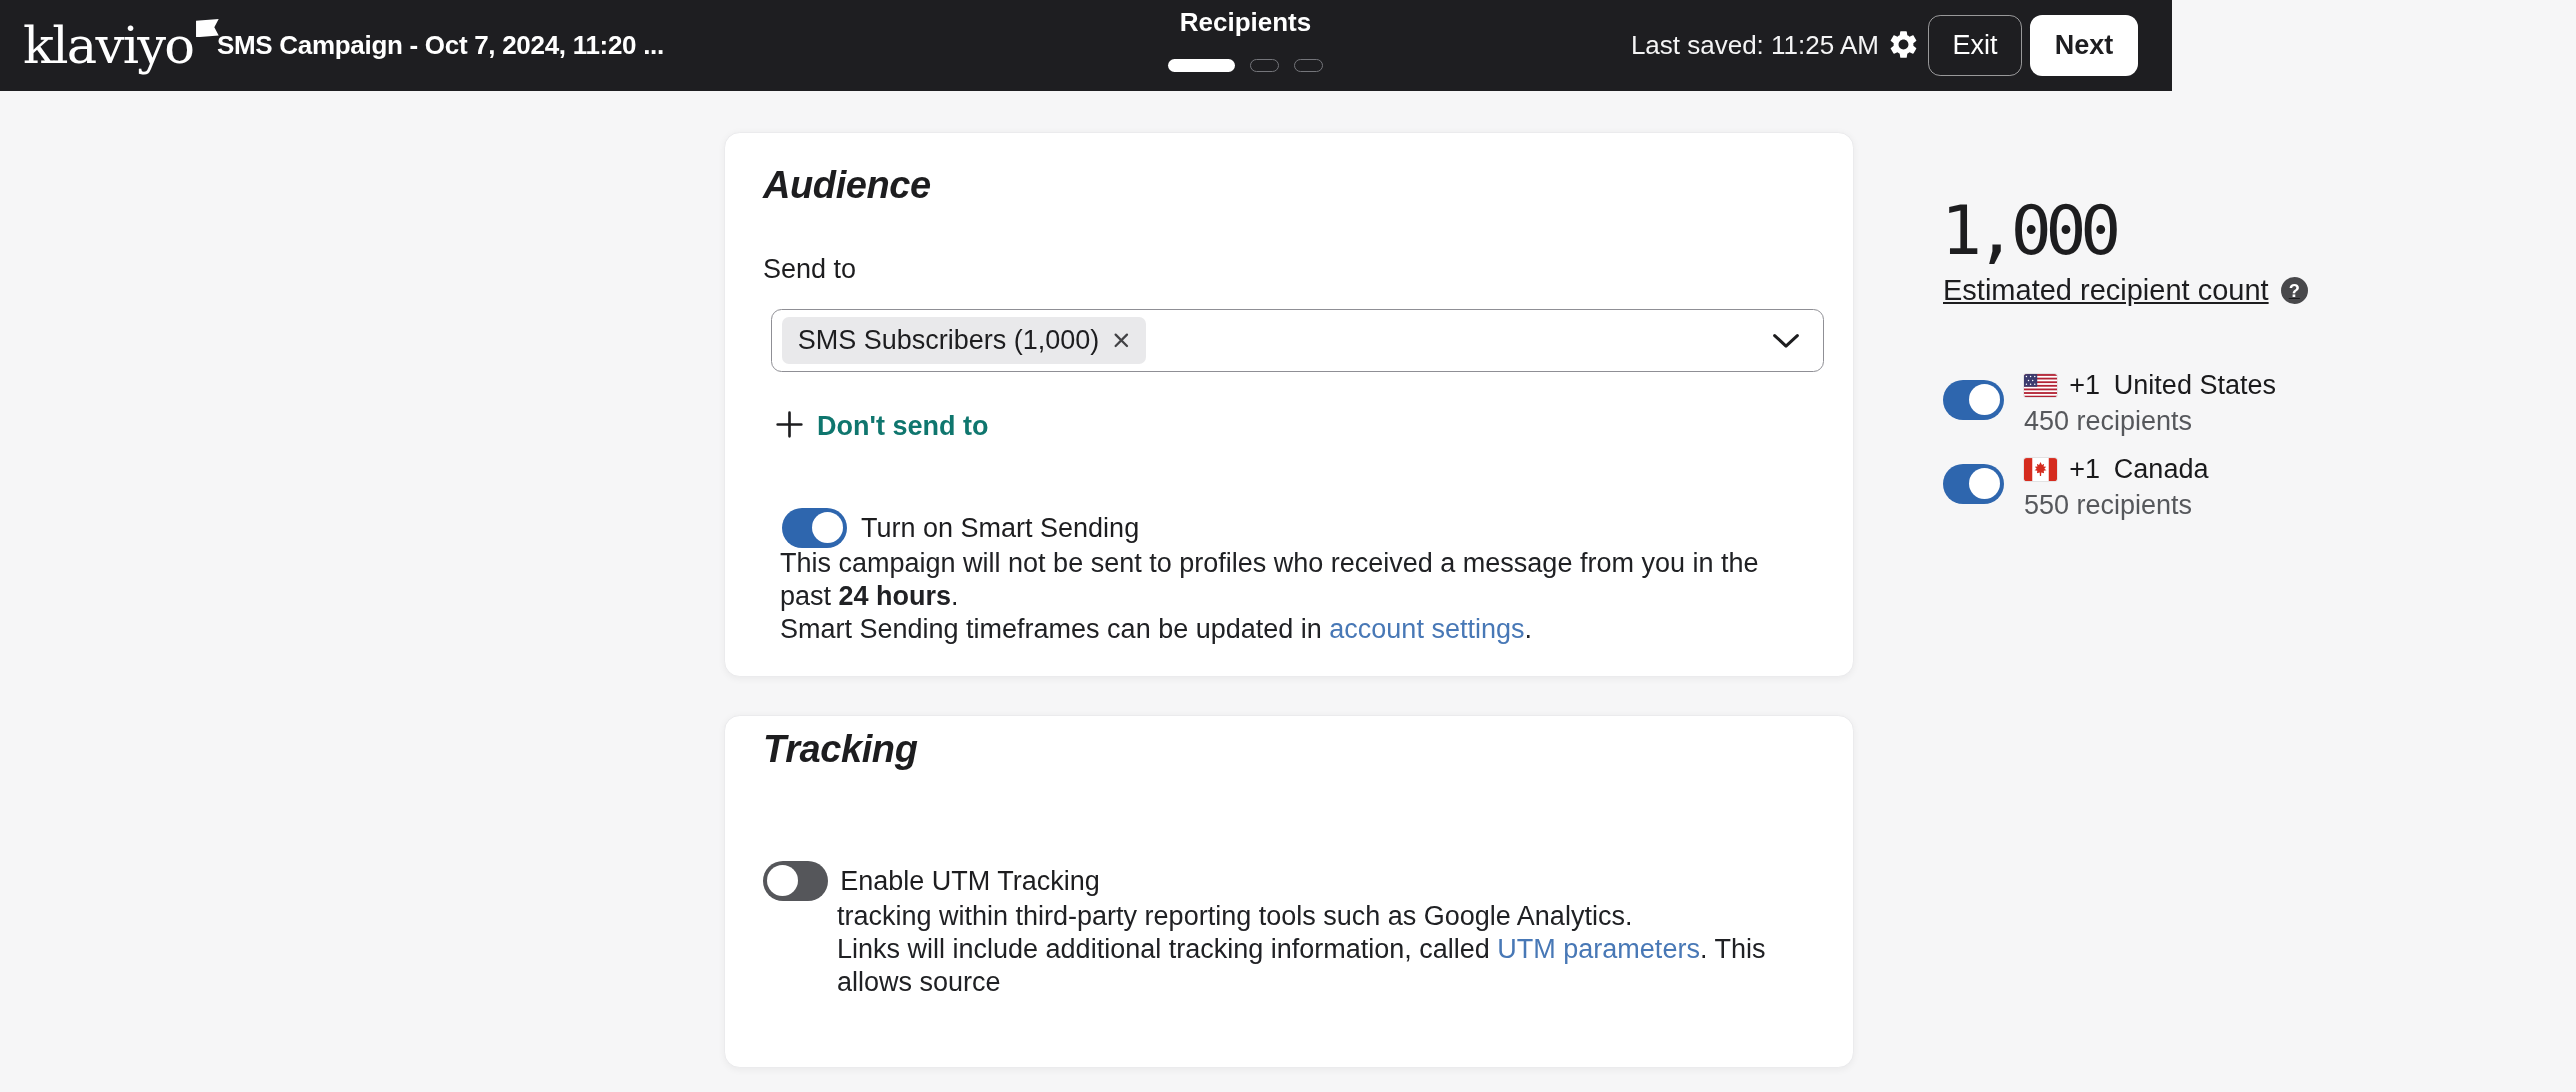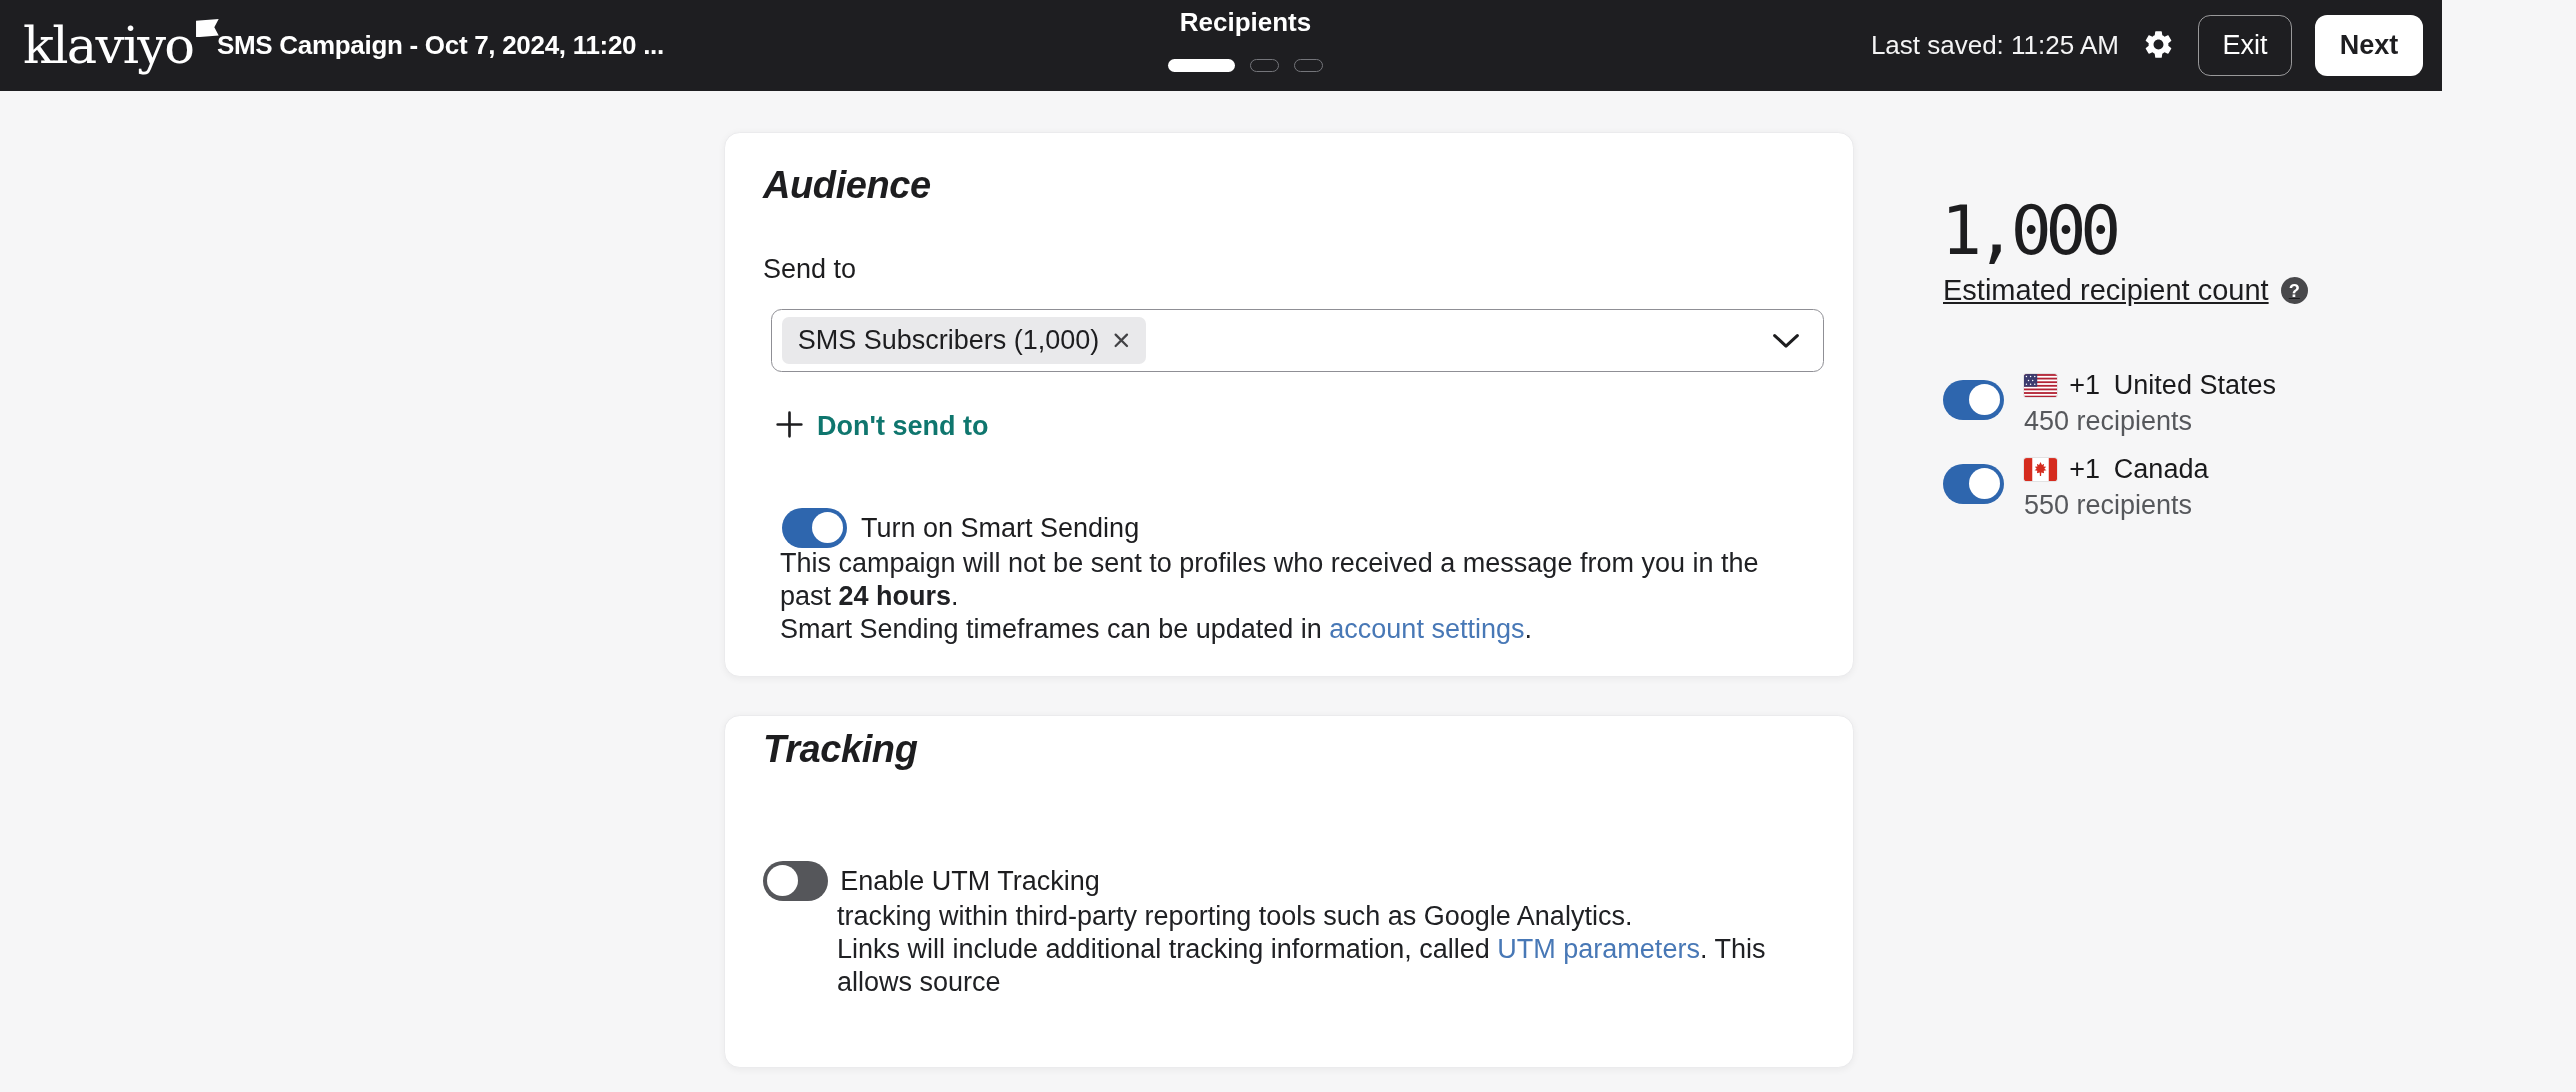--- a/index.html
+++ b/index.html
@@ -6,34 +6,34 @@
   html,body { width:2576px; height:1093px; }
   body {
     font-family: "Liberation Sans", sans-serif;
     background:#f6f6f7;
     color:#1d1d1f;
     overflow:hidden;
     position:relative;
   }
   
   .topbar {
-    position:absolute; top:0; left:0; width:2442px; height:91px;
-    background:#1e1e21; display:flex; align-items:center; padding:0 19px 0 23px;
+    position:absolute; top:0; left:0; width:2172px; height:91px;
+    background:#1e1e21; display:flex; align-items:center; padding:0 34px 0 23px;
   }
   .logo { display:flex; align-items:flex-start; color:#fff; }
   .logo-word { font-family:"DejaVu Serif", serif; font-size:51px; line-height:77px; letter-spacing:-1.7px; }
   .logo-flag { position:relative; top:12.2px; left:2.6px; }
   .campaign-title { font-size:26px; font-weight:700; color:#ffffff; letter-spacing:-0.3px; }
   .step-block { position:absolute; left:1168px; top:7px; width:155px; text-align:center; }
   .step-label { font-size:26px; font-weight:700; color:#ffffff; }
   .step-pills { margin-top:21px; display:flex; justify-content:center; align-items:center; gap:15px; height:13px; }
   .pill { height:13px; border-radius:8.7px; }
   .pill.filled { width:68px; background:#ffffff; }
   .pill.outline { width:29px; background:transparent; border:1.7px solid #74757a; }
-  .topbar-right { margin-left:auto; display:flex; align-items:center; gap:23px; }
+  .topbar-right { margin-left:auto; display:flex; align-items:center; gap:8px; }
   .last-saved { font-size:26px; color:#f4f4f5; }
   .gear-btn { background:none; border:none; cursor:pointer; display:flex; align-items:center; }
   .btn { height:61px; border-radius:12.2px; font-size:27px; display:flex; align-items:center; justify-content:center; cursor:pointer; font-family:inherit; }
   .btn-exit { width:94px; background:transparent; border:1.7px solid rgba(255,255,255,0.55); color:#ffffff; }
   .btn-next { width:108px; background:#ffffff; border:none; color:#1e1e21; font-weight:700; }
   
   .card {
     position:absolute; left:724px; width:1130px; background:#ffffff;
     border:0.9px solid #ebebed; border-radius:15.7px;
     box-shadow:0 1.7px 7px rgba(0,0,0,0.05);

